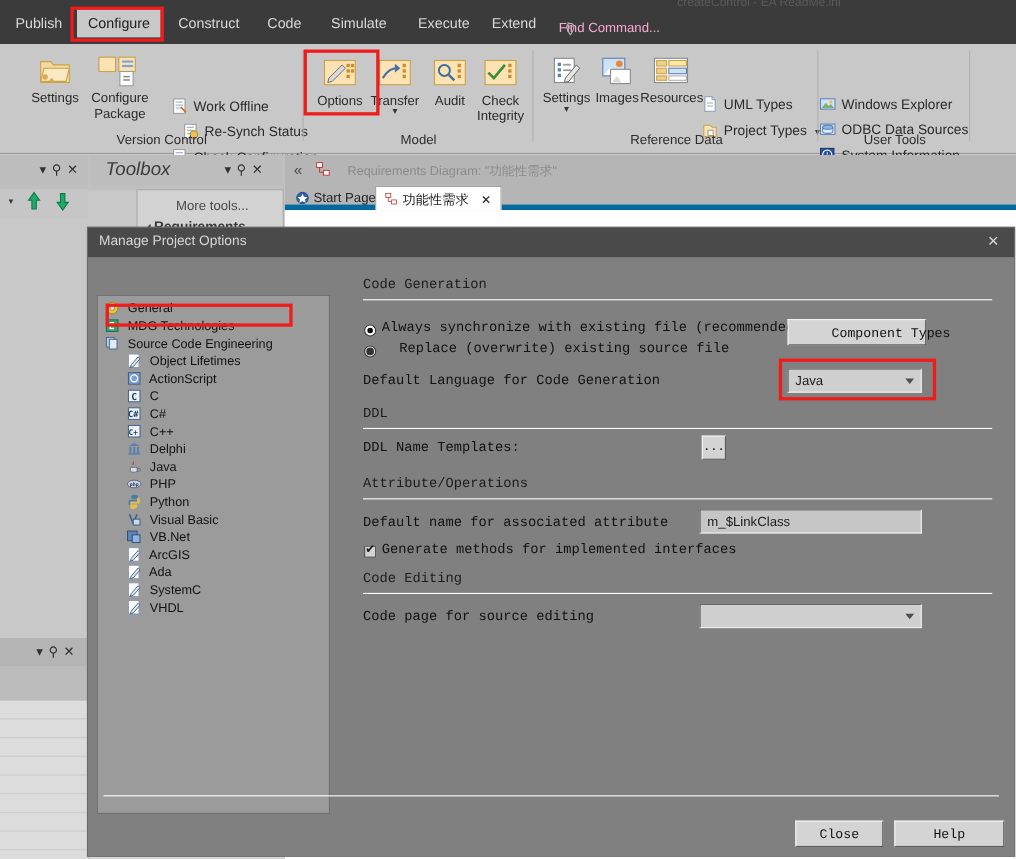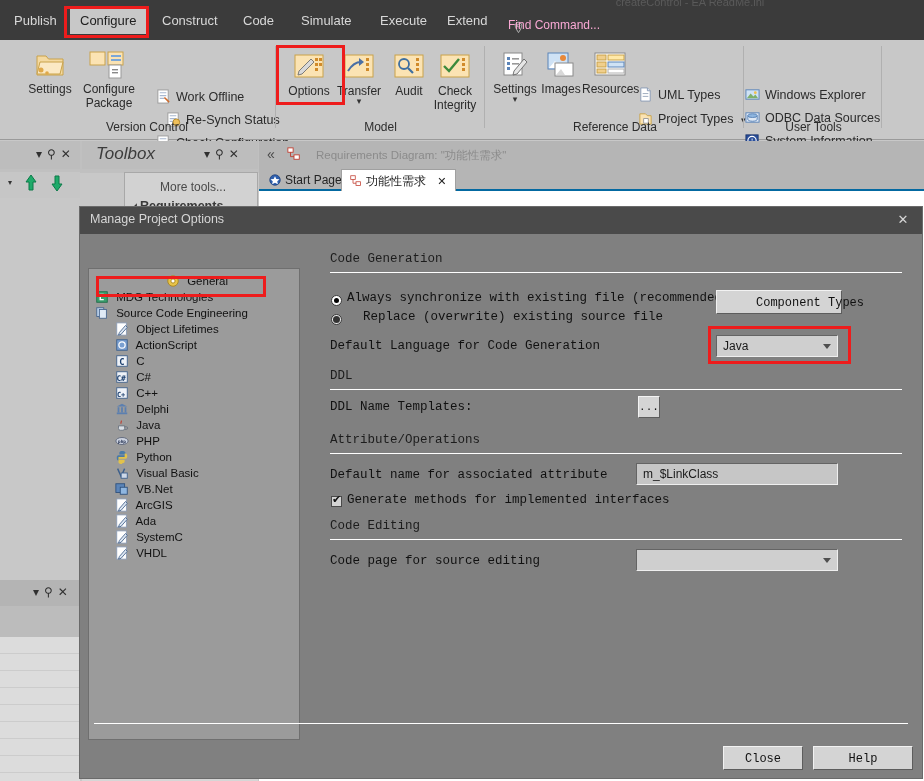--- a/index.html
+++ b/index.html
@@ -88,21 +88,21 @@
     background:#b5b5b5;
   }
   #diagram-hdr-text {
     position:absolute; left:316px; top:148px; font-size:11.5px; color:#8b8b8b;
     white-space:nowrap;
   }
 
   
   #tabstrip {
     position:absolute; left:259px; top:169px; width:665px; height:22px; background:#b5b5b5;
-    border-bottom:2px solid #0369a1;
+    border-bottom:5px solid #0369a1;
   }
   .doctab {
     position:absolute; top:0; height:22px; line-height:22px; font-size:12px;
     color:#242424; padding:0 8px; white-space:nowrap;
   }
   .doctab.active { background:#ffffff; border:1px solid #a0a0a0; border-bottom:none; }
 
   
   #toolbox-panel {
     position:absolute; left:124px; top:172px; width:134px; height:44px;
@@ -553,21 +553,21 @@
 
 <div id="dialog">
   <div id="dlg-title">
     <div id="dlg-title-text">Manage Project Options</div>
     <div id="dlg-close">✕</div>
   </div>
 
   <div id="dlg-body">
 
     <div id="tree">
-      <div class="titem" style="margin-top:4px;text-align:center;">
+      <div class="titem" style="margin-top:4px;">
         <span class="ticon"><svg width="14" height="14" viewBox="0 0 16 16">
               <circle cx="8" cy="8" r="6" fill="#e8c44a" stroke="#a8841c"></circle>
               <circle cx="8" cy="8" r="2.4" fill="#fff" stroke="#a8841c"></circle>
             </svg></span>
         <span>General</span>
       </div>
       <div class="titem">
         <span class="ticon"><svg width="14" height="14" viewBox="0 0 16 16">
               <rect x="2" y="2" width="12" height="12" fill="#3c9f6e" stroke="#1c6b46"></rect>
               <path d="M10 5H6v6h4" fill="none" stroke="#fff" stroke-width="1.6"></path>

